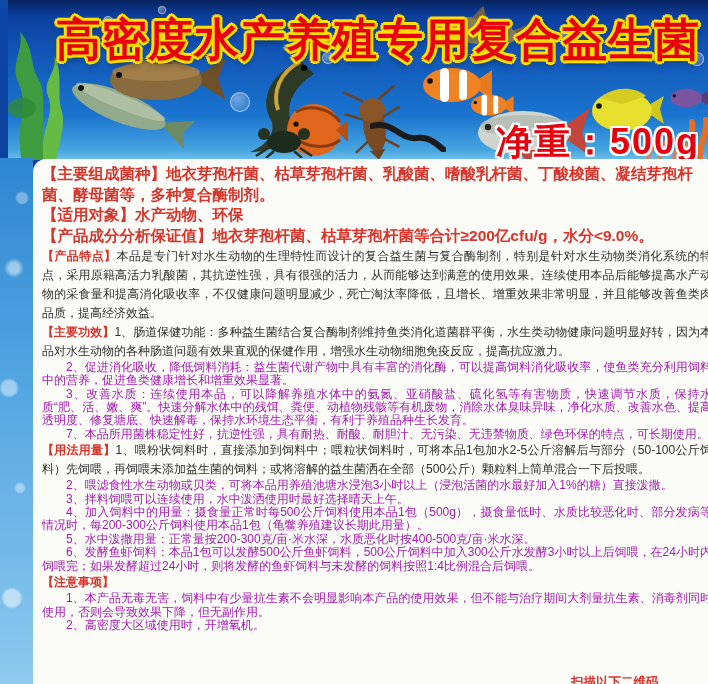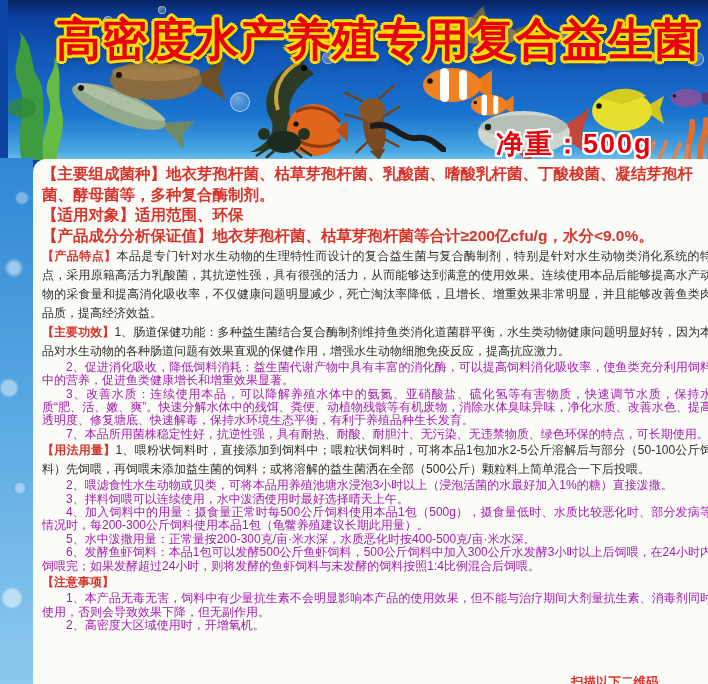--- a/index.html
+++ b/index.html
@@ -23,25 +23,24 @@
   }
   .title {
     position:absolute; left:40px; top:10px; width:660px;
     font-size:45px; font-weight:bold; text-align:center; letter-spacing:1px;
     color:#e8000d; white-space:nowrap;
     text-shadow:-3px 0 0 #ffdf00,3px 0 0 #ffdf00,0 -3px 0 #ffdf00,0 3px 0 #ffdf00,
       -2px -2px 0 #ffdf00,2px -2px 0 #ffdf00,-2px 2px 0 #ffdf00,2px 2px 0 #ffdf00,
       0 5px 7px rgba(0,0,0,.35);
   }
   .net-weight {
-    position:absolute; left:488px; top:118px; font-size:27px; font-weight:bold;
+    position:absolute; left:488px; top:118px; font-size:36px; font-weight:bold;
     letter-spacing:2px; color:#e8000d; white-space:nowrap;
     text-shadow:-2px 0 0 #fff,2px 0 0 #fff,0 -2px 0 #fff,0 2px 0 #fff,
       -2px -2px 0 #fff,2px -2px 0 #fff,-2px 2px 0 #fff,2px 2px 0 #fff;
-    margin-top:8px;
   }
   
   .left-strip {
     position:absolute; left:0; top:158px; width:33px; height:526px;
     background:
       radial-gradient(circle at 14px 110px, rgba(255,255,255,.5) 5px, rgba(255,255,255,.1) 9px, transparent 10px),
       radial-gradient(circle at 9px 230px, rgba(255,255,255,.45) 7px, transparent 10px),
       radial-gradient(circle at 20px 330px, rgba(255,255,255,.4) 4px, transparent 6px),
       radial-gradient(circle at 12px 440px, rgba(255,255,255,.5) 8px, transparent 11px),
       radial-gradient(circle at 22px 40px, rgba(255,255,255,.35) 5px, transparent 7px),
@@ -192,21 +191,21 @@
 
     <div class="title">高密度水产养殖专用复合益生菌</div>
     <div class="net-weight">净重：500g</div>
   </div>
 
   <div class="left-strip"></div>
   <div class="qr-block"></div>
 
   <div class="panel">
       <p class="sec intro"><span class="label">【主要组成菌种】</span><span>地衣芽孢杆菌、枯草芽孢杆菌、乳酸菌、嗜酸乳杆菌、丁酸梭菌、凝结芽孢杆菌、酵母菌等，多种复合酶制剂。</span></p>
-      <p class="sec intro"><span class="label">【适用对象】</span><span>适用范围、环保</span></p>
+      <p class="sec intro"><span class="label">【适用对象】</span><span>水产动物、环保</span></p>
       <p class="sec intro"><span class="label">【产品成分分析保证值】</span><span>地衣芽孢杆菌、枯草芽孢杆菌等合计≥200亿cfu/g，水分&lt;9.0%。</span></p>
       <p class="sec"><span class="label">【产品特点】</span><span>本品是专门针对水生动物的生理特性而设计的复合益生菌与复合酶制剂，特别是针对水生动物类消化系统的特点，采用原籍高活力乳酸菌，其抗逆性强，具有很强的活力，从而能够达到满意的使用效果。连续使用本品后能够提高水产动物的采食量和提高消化吸收率，不仅健康问题明显减少，死亡淘汰率降低，且增长、增重效果非常明显，并且能够改善鱼类肉品质，提高经济效益。</span></p>
       <p class="sec"><span class="label">【主要功效】</span><span>1、肠道保健功能：多种益生菌结合复合酶制剂维持鱼类消化道菌群平衡，水生类动物健康问题明显好转，因为本品对水生动物的各种肠道问题有效果直观的保健作用，增强水生动物细胞免疫反应，提高抗应激力。</span></p>
       <p class="item">2、促进消化吸收，降低饲料消耗：益生菌代谢产物中具有丰富的消化酶，可以提高饲料消化吸收率，使鱼类充分利用饲料中的营养，促进鱼类健康增长和增重效果显著。</p>
       <p class="item">3、改善水质：连续使用本品，可以降解养殖水体中的氨氮、亚硝酸盐、硫化氢等有害物质，快速调节水质，保持水质“肥、活、嫩、爽”。快速分解水体中的残饵、粪便、动植物残骸等有机废物，消除水体臭味异味，净化水质、改善水色、提高透明度、修复塘底、快速解毒，保持水环境生态平衡，有利于养殖品种生长发育。</p>
       <p class="item">7、本品所用菌株稳定性好，抗逆性强，具有耐热、耐酸、耐胆汁、无污染、无违禁物质、绿色环保的特点，可长期使用。</p>
       <p class="sec"><span class="label">【用法用量】</span><span>1、喂粉状饲料时，直接添加到饲料中；喂粒状饲料时，可将本品1包加水2-5公斤溶解后与部分（50-100公斤饲料）先饲喂，再饲喂未添加益生菌的饲料；或将溶解的益生菌洒在全部（500公斤）颗粒料上简单混合一下后投喂。</span></p>
       <p class="item">2、喂滤食性水生动物或贝类，可将本品用养殖池塘水浸泡3小时以上（浸泡活菌的水最好加入1%的糖）直接泼撒。</p>
       <p class="item">3、拌料饲喂可以连续使用，水中泼洒使用时最好选择晴天上午。</p>
       <p class="item">4、加入饲料中的用量：摄食量正常时每500公斤饲料使用本品1包（500g），摄食量低时、水质比较恶化时、部分发病等情况时，每200-300公斤饲料使用本品1包（龟鳖养殖建议长期此用量）。</p>

